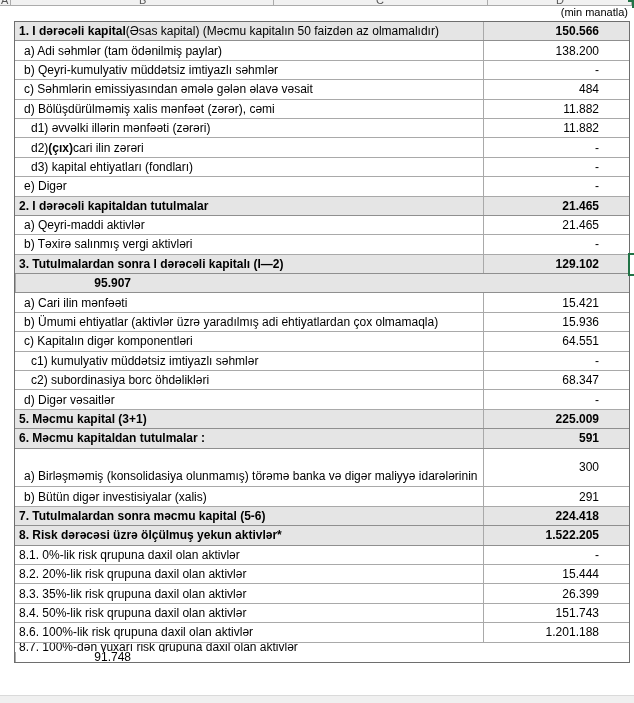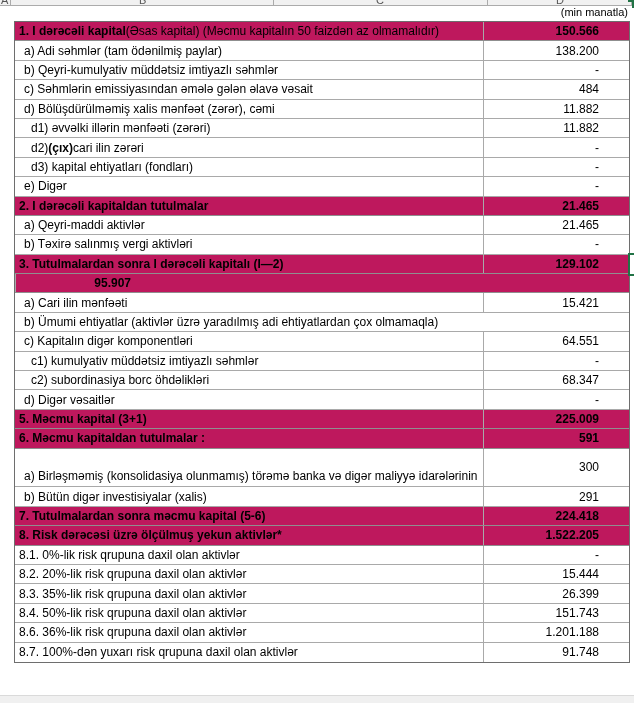--- a/index.html
+++ b/index.html
@@ -31,36 +31,36 @@
   .cap-table {
     position: absolute; top: 21px; left: 14px; width: 616px;
     border: 1px solid #6e6e6e;
     background: #fff;
   }
   .row {
     display: flex; width: 100%; height: 19.4px;
     border-bottom: 1px solid #a9a9a9;
   }
   .row.tall { height: 38.8px; }
-  .row:last-child { border-bottom: none; }
+  .row:last-child { border-bottom: none; flex-direction: column; }
   .cell { font-size: 12px; display: flex; align-items: center; overflow: hidden; }
   .cell.label {
     width: 468px; padding-right: 4px; display: flex; align-items: center;
     line-height: 14px; white-space: nowrap;
   }
   .row.tall .cell.label { white-space: normal; line-height: 15px; display: block; padding-top: 20px; }
   .cell.label.ind0 { padding-left: 4px; }
   .cell.label.ind1 { padding-left: 9px; }
   .cell.label.ind2 { padding-left: 16px; }
   .cell.value {
     width: 128px; border-left: 1px solid #a9a9a9;
     justify-content: flex-end; padding-right: 12px;
     white-space: nowrap;
   }
-  .row.r-header { background: #be185d; border-bottom-color: #8f8f8f; }
+  .row.r-header { background: #e5e5e5; border-bottom-color: #8f8f8f; }
   .row.r-header .cell.value { font-weight: bold; }
   .b { font-weight: bold; }
   .cell.label span { display: inline; }
   
   .green-sel {
     position: absolute; top: 253px; left: 628px; width: 8px; height: 23px;
     border: 2px solid #217346; border-right: none;
     background: transparent;
   }
   
@@ -177,20 +177,21 @@
       <div class="row r-normal">
         <div class="cell label ind1">
           <span>a) Cari ilin mənfəəti</span>
         </div>
         <div class="cell value">15.421</div>
       </div>
       <div class="row r-normal">
         <div class="cell label ind1">
           <span>b) Ümumi ehtiyatlar (aktivlər üzrə yaradılmış adi ehtiyatlardan çox olmamaqla)</span>
         </div>
+        <div class="cell value">15.936</div>
       </div>
       <div class="row r-normal">
         <div class="cell label ind1">
           <span>c) Kapitalın digər komponentləri</span>
         </div>
         <div class="cell value">64.551</div>
       </div>
       <div class="row r-normal">
         <div class="cell label ind2">
           <span>c1) kumulyativ müddətsiz imtiyazlı səhmlər</span>
@@ -262,21 +263,21 @@
         <div class="cell value">26.399</div>
       </div>
       <div class="row r-normal">
         <div class="cell label ind0">
           <span>8.4. 50%-lik risk qrupuna daxil olan aktivlər</span>
         </div>
         <div class="cell value">151.743</div>
       </div>
       <div class="row r-normal">
         <div class="cell label ind0">
-          <span>8.6. 36%-lik risk qrupuna daxil olan aktivlər</span>
+          <span>8.6. 100%-lik risk qrupuna daxil olan aktivlər</span>
         </div>
         <div class="cell value">1.201.188</div>
       </div>
       <div class="row r-normal">
         <div class="cell label ind0">
           <span>8.7. 100%-dən yuxarı risk qrupuna daxil olan aktivlər</span>
         </div>
         <div class="cell value">91.748</div>
       </div>
     </div>

